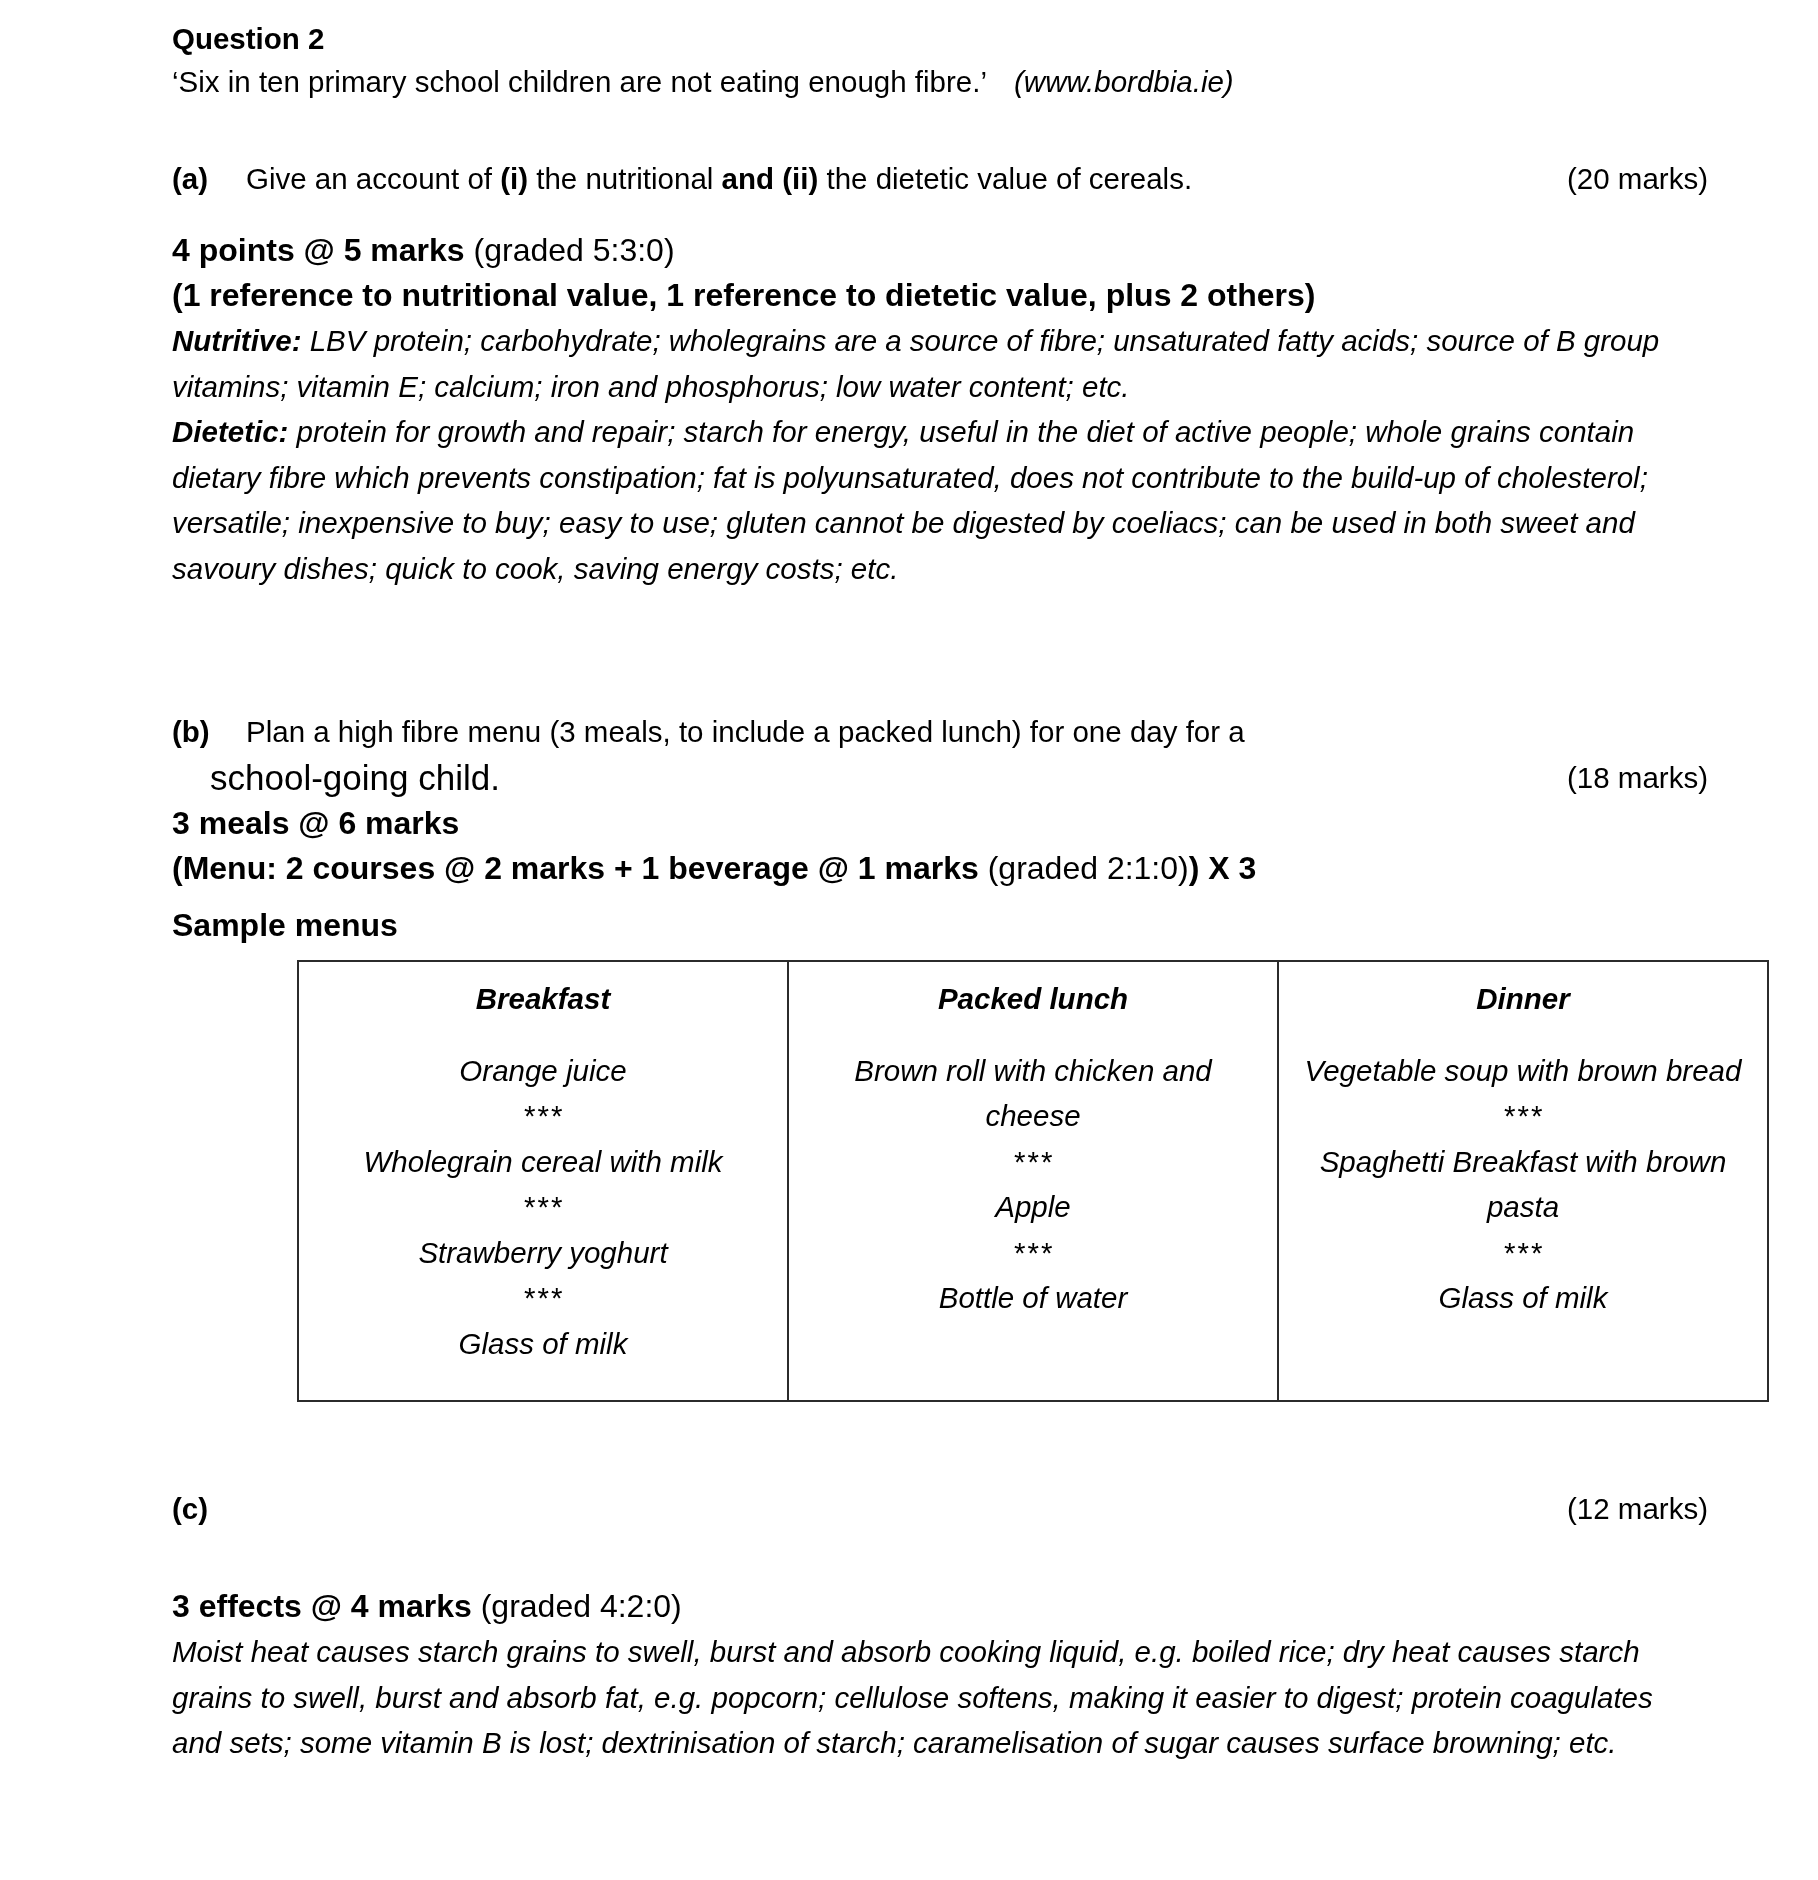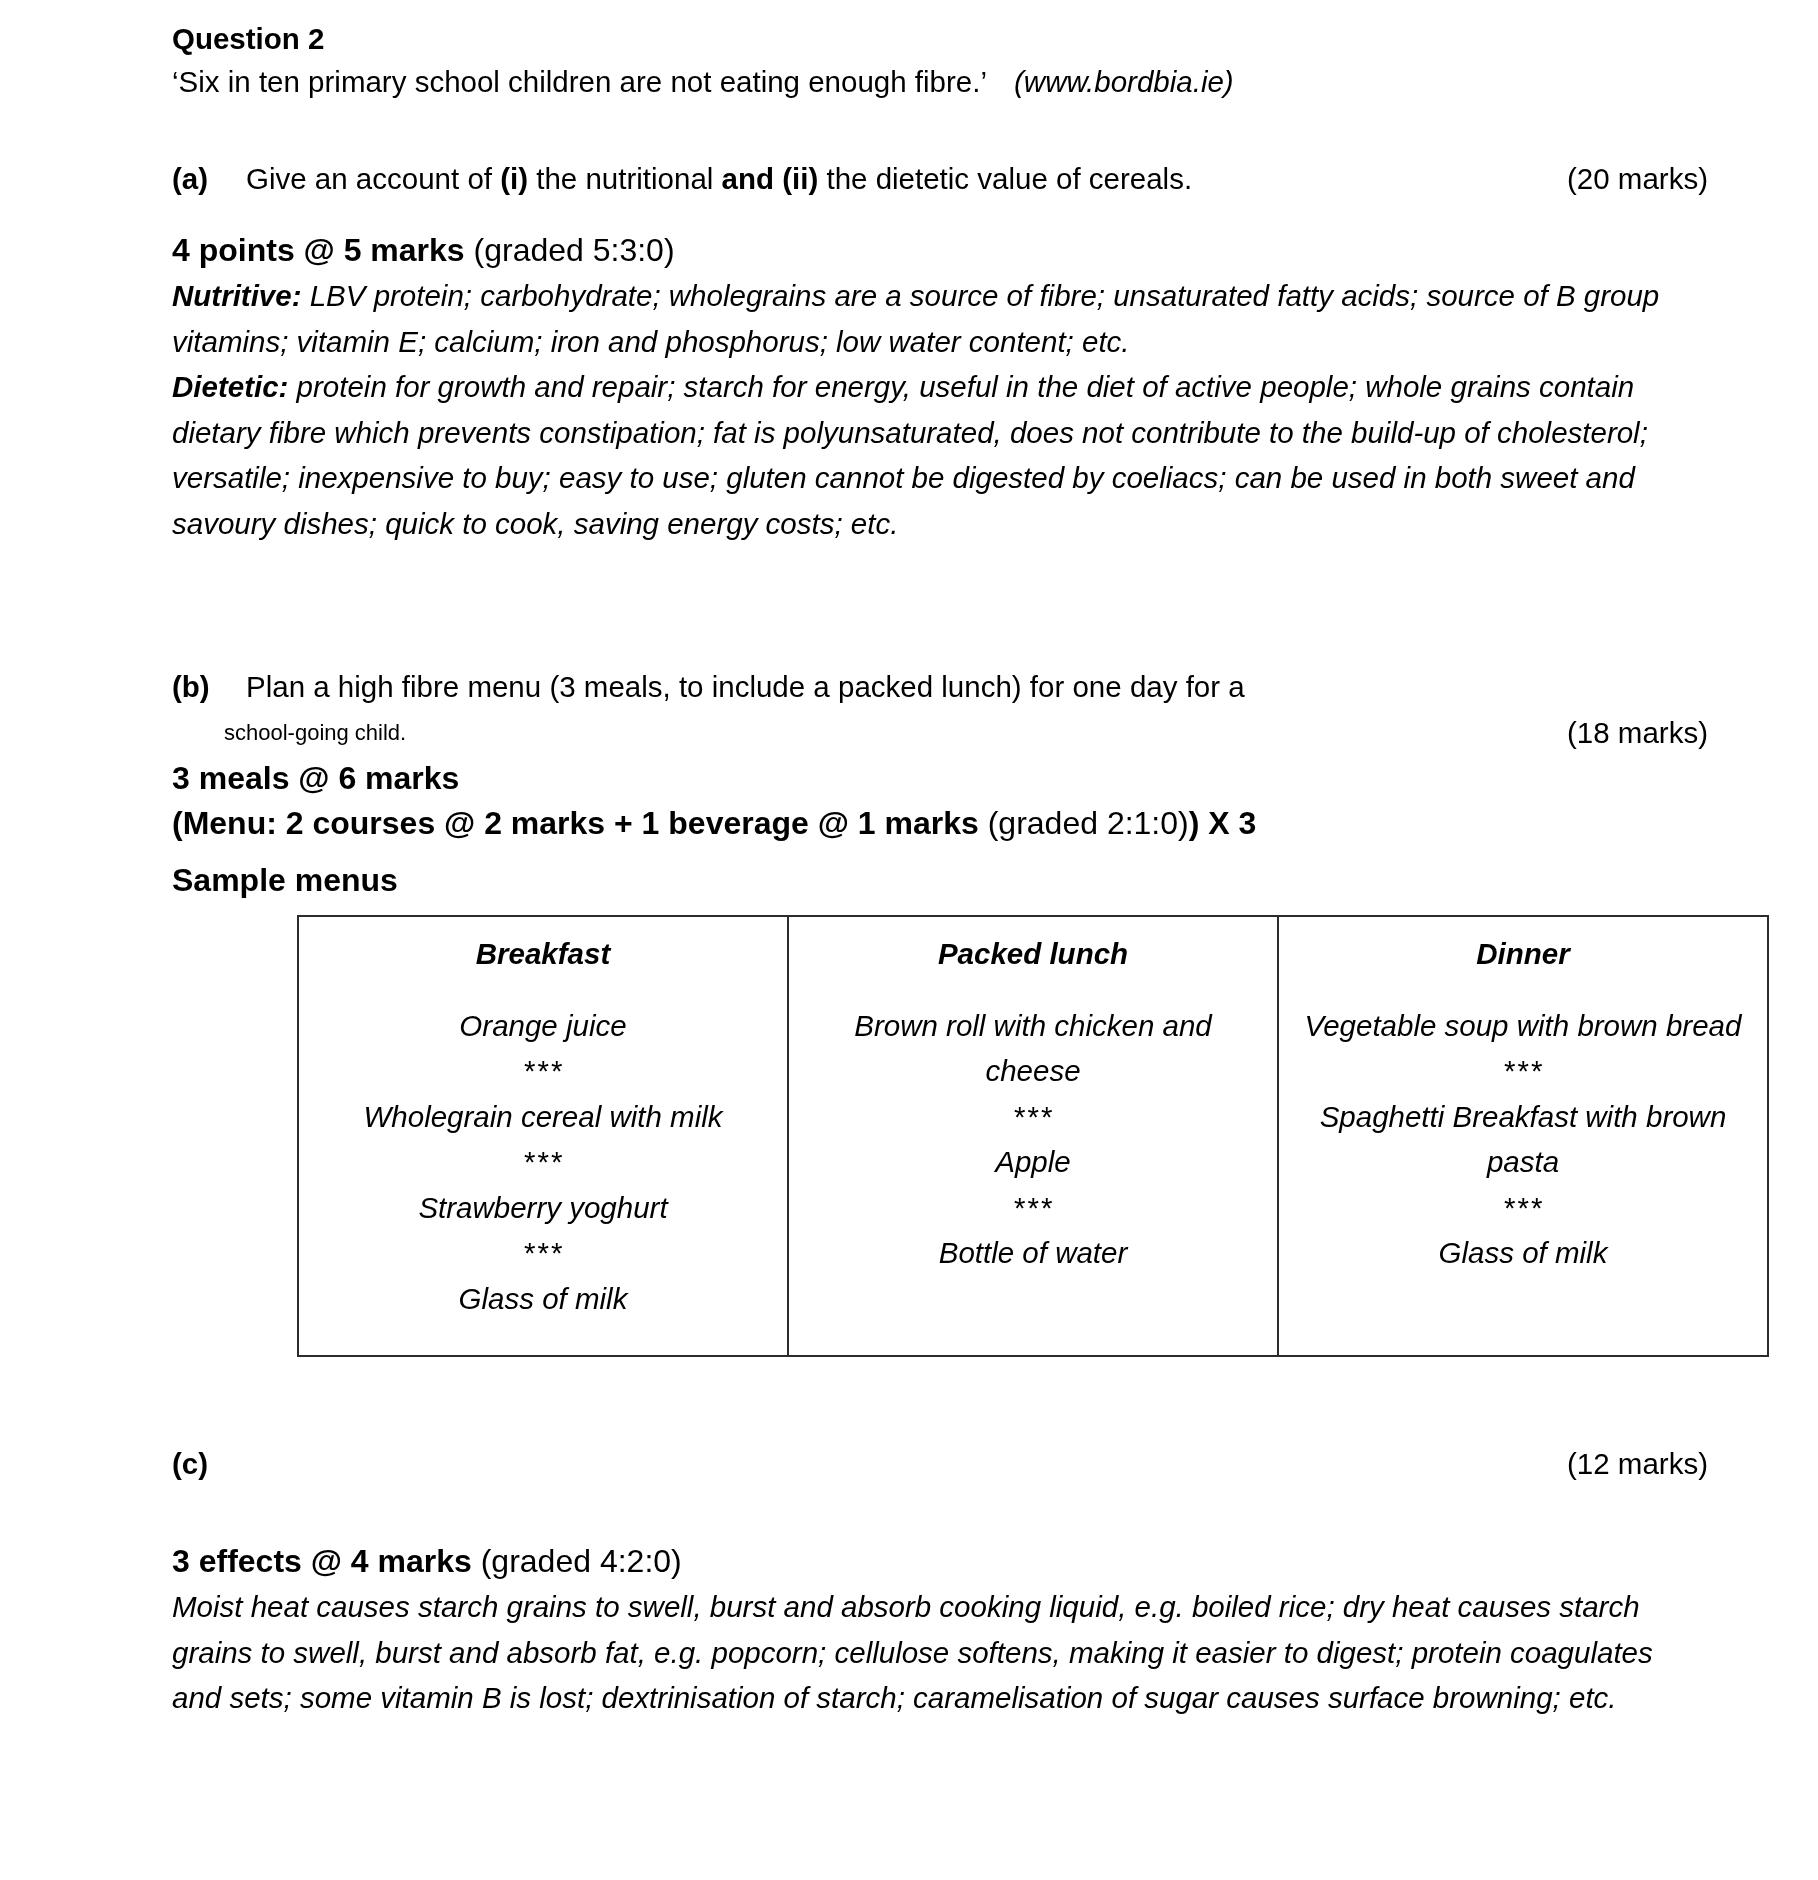--- a/index.html
+++ b/index.html
@@ -61,22 +61,22 @@
     max-width: 1010px;
   }
   .marks {
     position: absolute;
     right: 0;
     top: 0;
     font-size: 29.5px;
     white-space: nowrap;
   }
   .part-cont {
-    margin-left: 52px;
-    font-size: 22px;
+    margin-left: 38px;
+    font-size: 35px;
     line-height: 46px;
   }
 
   
   .centred {
     text-align: left;
     font-size: 32px;
     line-height: 45px;
   }
   .scheme-body {
@@ -147,20 +147,21 @@
 
   <div class="part">
     <span class="part-letter">(a)</span>
     <span class="part-text">Give an account of <b>(i)</b> the nutritional <b>and (ii)</b> the dietetic value of cereals.</span>
     <span class="marks">(20 marks)</span>
   </div>
 
   <div class="gap-s"></div>
 
   <div class="centred"><b>4 points @ 5 marks</b> (graded 5:3:0)</div>
+  <div class="centred b">(1 reference to nutritional value, 1 reference to dietetic value, plus 2 others)</div>
 
   <div class="scheme-body"><span class="lead">Nutritive:</span><span> LBV protein; carbohydrate; wholegrains are a source of fibre; unsaturated fatty acids; source of B group vitamins; vitamin E; calcium; iron and phosphorus; low water content; etc.</span></div>
 
   <div class="scheme-body"><span class="lead">Dietetic:</span><span> protein for growth and repair; starch for energy, useful in the diet of active people; whole grains contain dietary fibre which prevents constipation; fat is polyunsaturated, does not contribute to the build-up of cholesterol; versatile; inexpensive to buy; easy to use; gluten cannot be digested by coeliacs; can be used in both sweet and savoury dishes; quick to cook, saving energy costs; etc.</span></div>
 
   <div class="gap-xl"></div>
 
   <div class="part">
     <span class="part-letter">(b)</span>
     <span class="part-text">Plan a high fibre menu (3 meals, to include a packed lunch) for one day for a</span>

